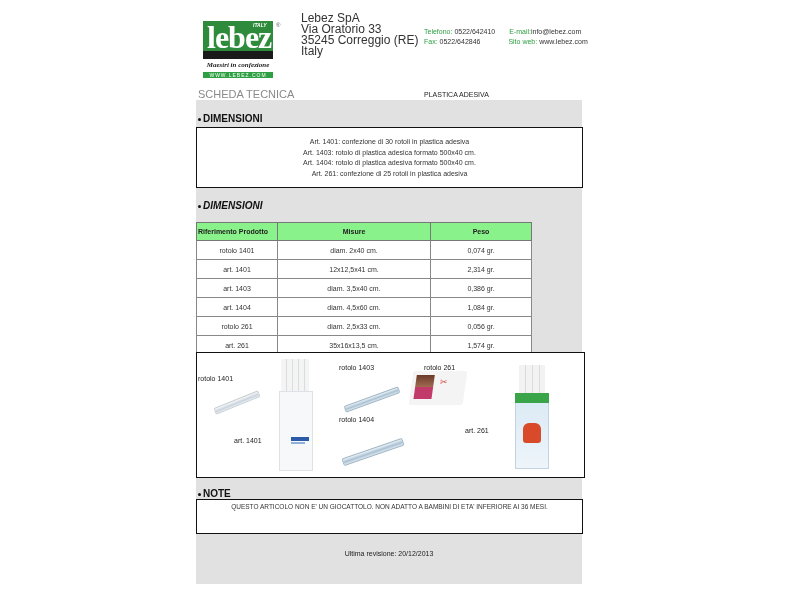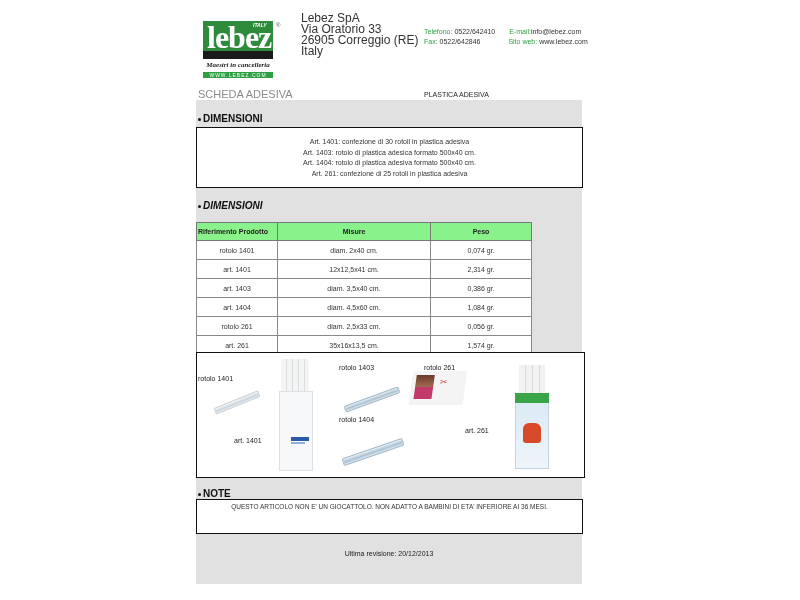--- a/index.html
+++ b/index.html
@@ -76,48 +76,48 @@
 </style>
 </head>
 <body>
 
 <div class="abs logo">
   <div class="logo-box"></div>
   <div class="logo-black"></div>
   <span class="logo-text">lebez</span>
   <span class="logo-italy">ITALY</span>
   <span class="logo-reg">®</span>
-  <div class="logo-tag">Maestri in cancelleria</div>
+  <div class="logo-tag">Maestri in confezione</div>
   <div class="logo-web">WWW.LEBEZ.COM</div>
 </div>
 
 <div class="abs addr">
   <div>Lebez SpA</div>
   <div>Via Oratorio 33</div>
-  <div>26905 Correggio (RE)</div>
+  <div>35245 Correggio (RE)</div>
   <div>Italy</div>
 </div>
 
 <div class="abs contacts">
   <div class="row">
     <span class="lbl">Telefono:</span>
     <span>0522/642410</span>
     <span class="gap"></span>
     <span class="lbl">E-mail:</span><span>info@lebez.com</span>
   </div>
   <div class="row">
     <span class="lbl">Fax:</span>
     <span>0522/642846</span>
     <span class="gap" style="width:24px"></span>
     <span class="lbl">Sito web:</span>
     <span>www.lebez.com</span>
   </div>
 </div>
 
-<div class="abs scheda">SCHEDA ADESIVA</div>
+<div class="abs scheda">SCHEDA TECNICA</div>
 <div class="abs subtitle">PLASTICA ADESIVA</div>
 
 <div class="abs panel"></div>
 
 <div class="abs sec-title" style="left:198px; top:113px;">
   <span class="bullet"></span><span>DIMENSIONI</span>
 </div>
 <div class="abs desc-box">
   <div>Art. 1401: confezione di 30 rotoli in plastica adesiva</div>
   <div>Art. 1403: rotolo di plastica adesica formato 500x40 cm.</div>

